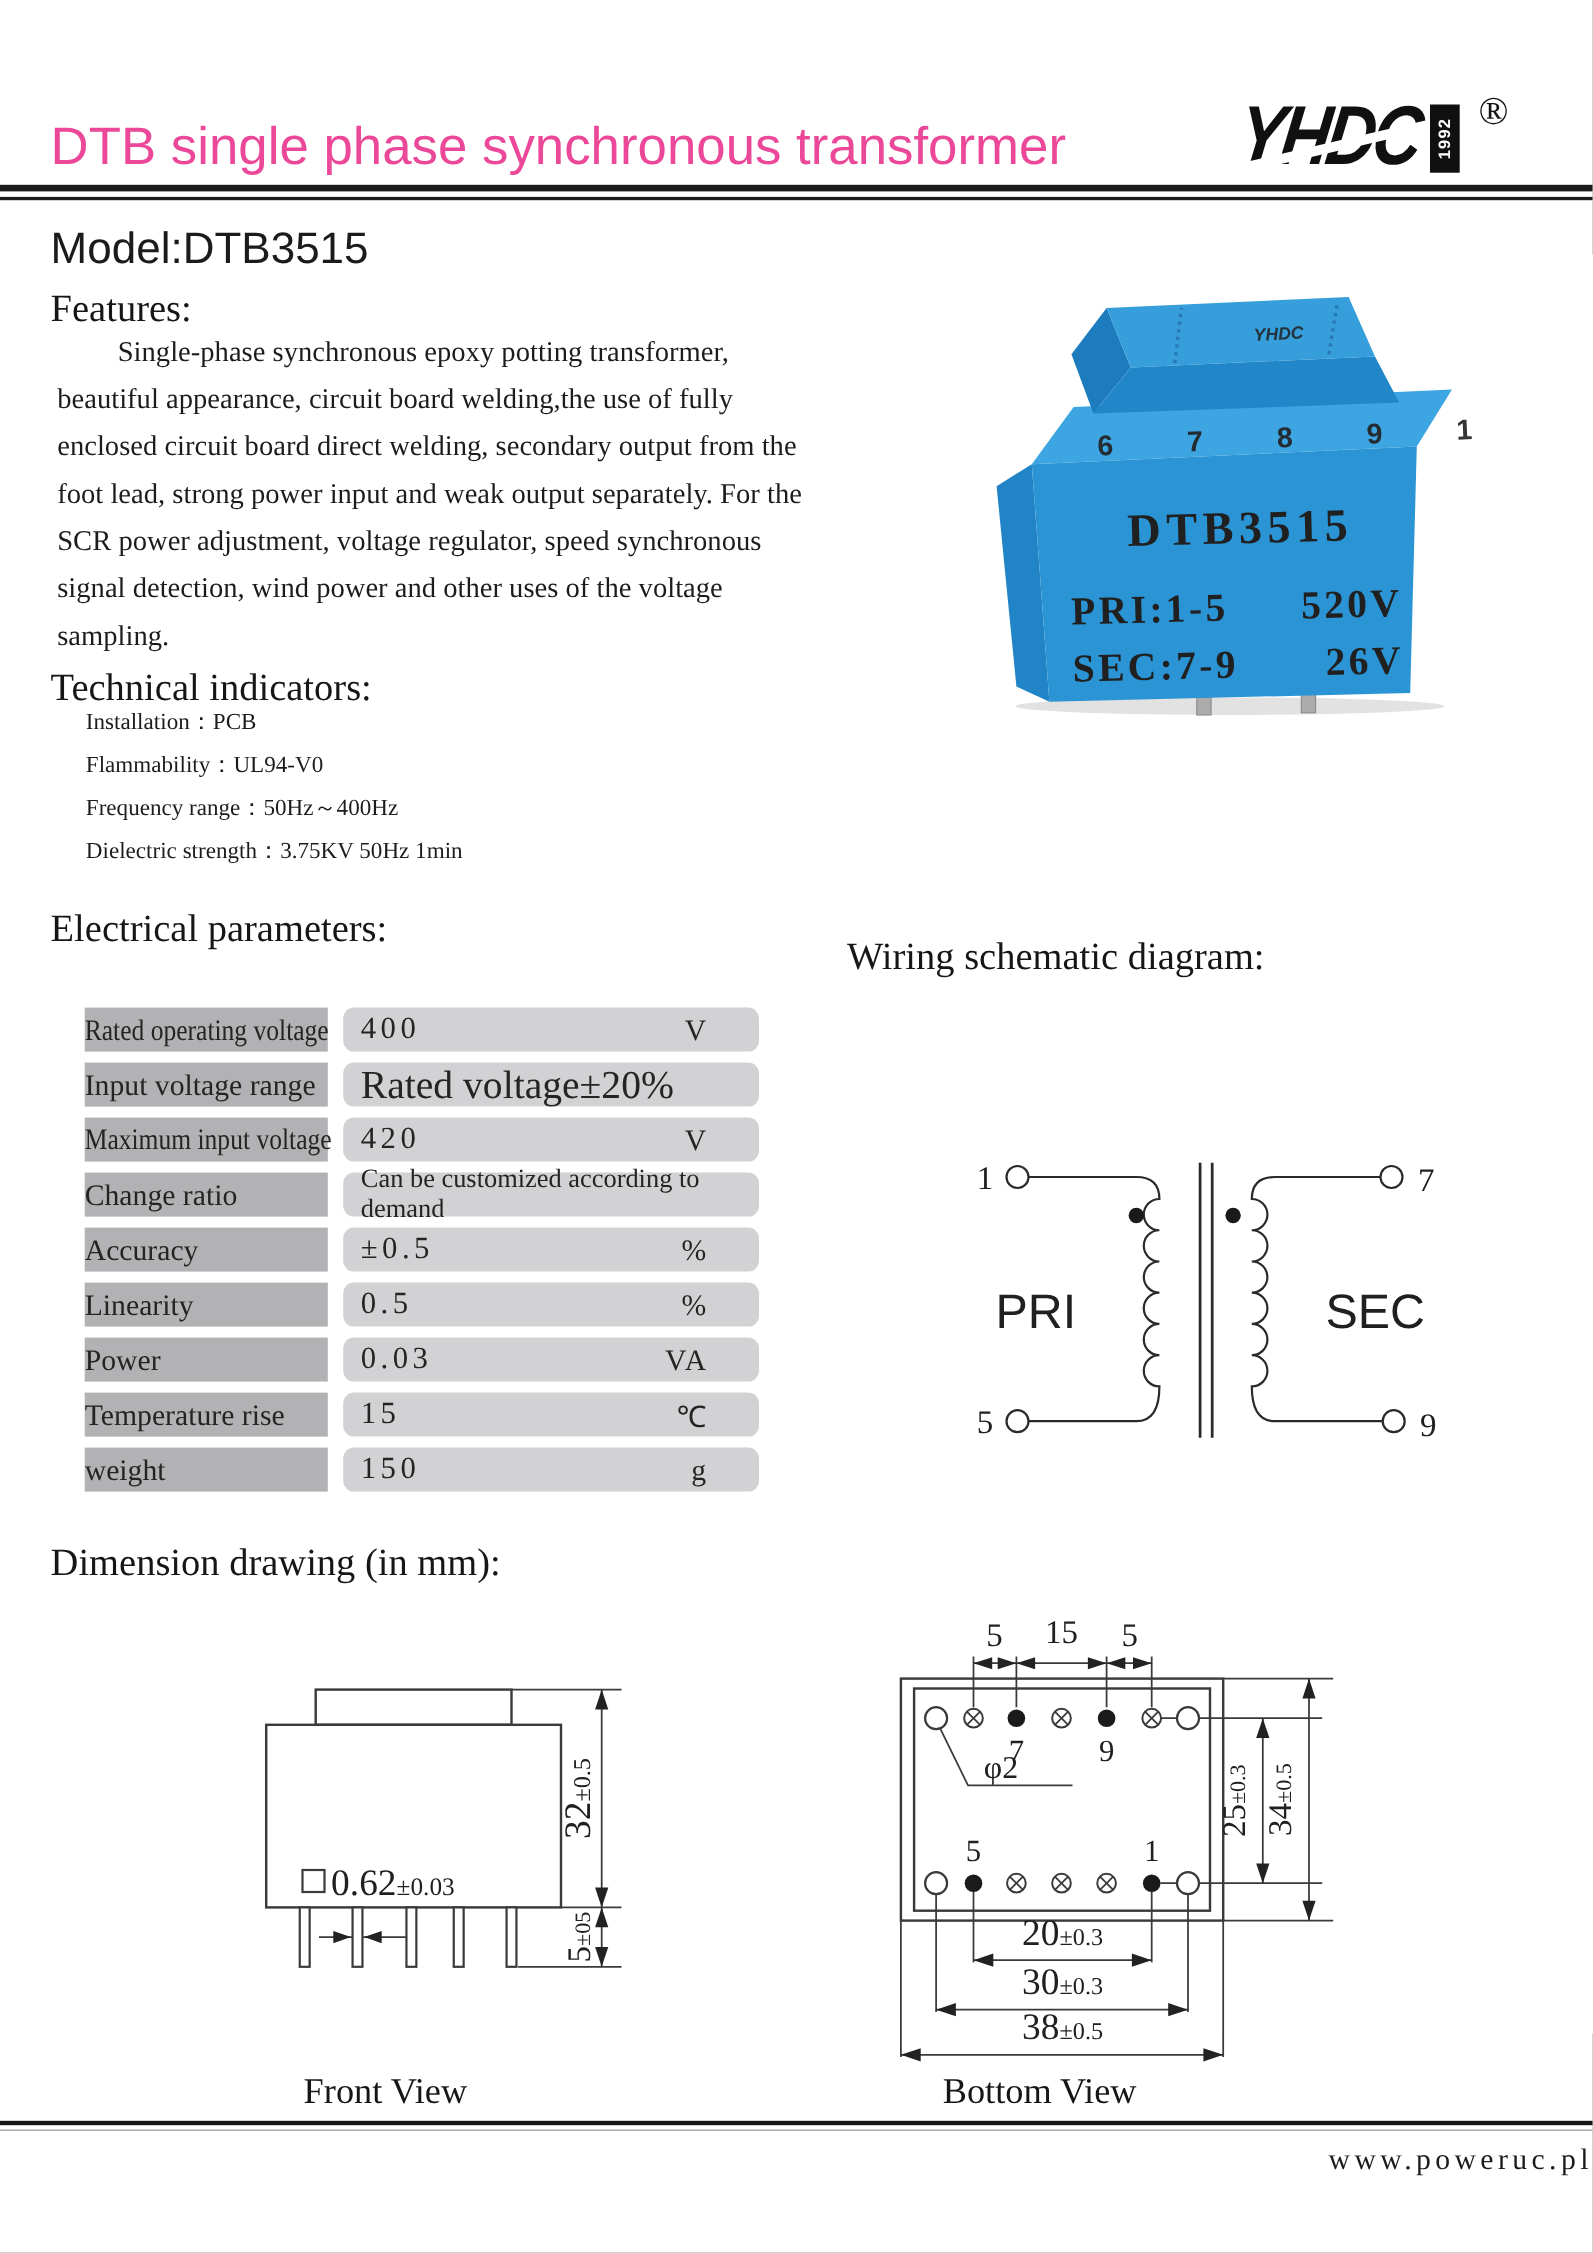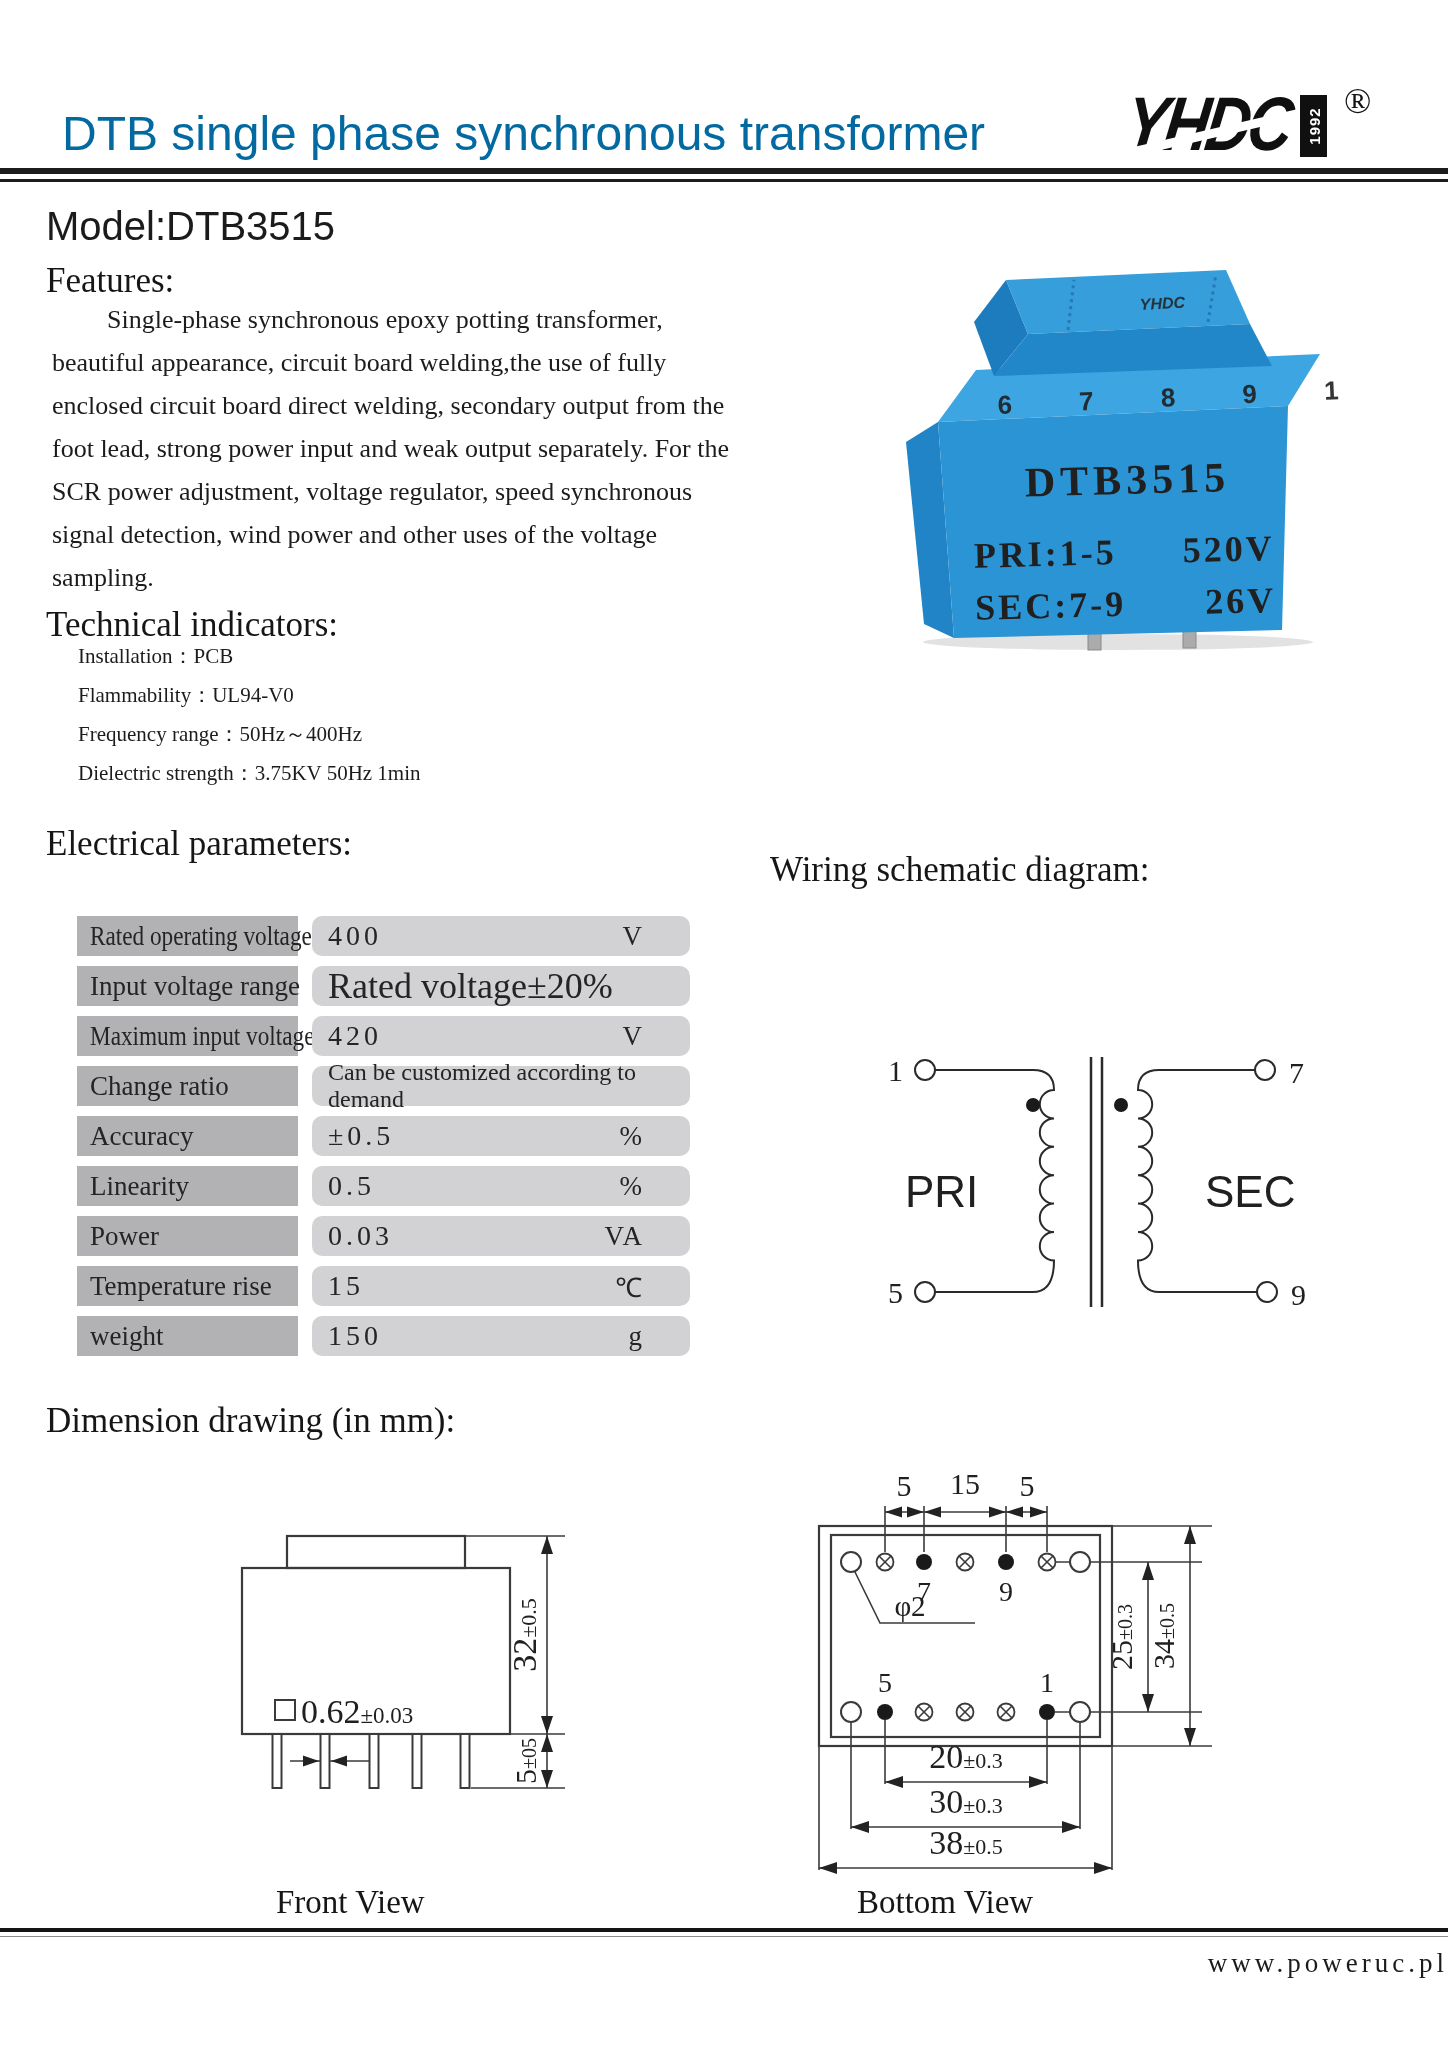--- a/index.html
+++ b/index.html
@@ -2,21 +2,21 @@
 <html><head>
 <meta charset="utf-8">
 <style>
   html,body{margin:0;padding:0;background:#888;}
   .page{position:relative;width:1448px;height:2048px;background:#ffffff;overflow:hidden;
         font-family:"Liberation Serif",serif;color:#1e1e1e;}
   .abs{position:absolute;}
   .sans{font-family:"Liberation Sans",sans-serif;}
 
   
-  .title{left:46px;top:106px;font-size:48px;letter-spacing:0;color:#0369a1;margin-left:16px;}
+  .title{left:46px;top:106px;font-size:48px;letter-spacing:0;color:#ec4899;}
   .rule-a{left:0;top:168px;width:1448px;height:6px;background:#1c1c1c;}
   .rule-b{left:0;top:179px;width:1448px;height:3px;background:#1c1c1c;}
 
   .logo{left:1122px;top:92px;width:300px;height:80px;}
   .logo .word{position:absolute;left:0;top:0;font-size:76px;line-height:64px;font-weight:bold;
               font-style:italic;letter-spacing:-4px;color:#101010;
               transform:skewX(-8deg) scaleX(0.82);transform-origin:left bottom;}
   .logo .stripe{position:absolute;left:-8px;top:36px;width:205px;height:9px;background:#fff;
               transform:rotate(-13deg);}
   .logo .yearbox{position:absolute;left:178px;top:3px;width:27px;height:62px;background:#101010;}
@@ -29,21 +29,21 @@
   .model{left:46px;top:204px;font-size:40px;color:#1b1b1b;}
   .h2{font-size:35px;color:#161616;}
   .features-body{left:52px;top:298px;width:700px;font-size:26px;line-height:43px;
                  text-indent:55px;color:#1c1c1c;}
   .tech-items{left:78px;top:637px;font-size:21px;line-height:39px;color:#1c1c1c;}
 
   
   .etable{left:77px;top:916px;width:615px;}
   .trow{position:relative;height:40px;margin-bottom:10px;}
   .tlabel{position:absolute;left:0;top:0;width:221px;height:40px;background:#b2b2b5;
-          box-sizing:border-box;padding-left:13px;display:flex;align-items:center;
+          box-sizing:border-box;display:flex;align-items:center;
           font-size:27px;color:#242424;white-space:nowrap;}
   .tlabel .condense{display:inline-block;transform:scaleX(0.86);transform-origin:left center;}
   .tvalue{position:absolute;left:235px;top:0;width:378px;height:40px;background:#d2d2d4;
           box-sizing:border-box;padding-left:16px;display:flex;align-items:center;
           font-size:28px;color:#242424;border-radius:10px;}
   .tvalue .spread{letter-spacing:4px;}
   .tvalue .longtext{font-size:24px;letter-spacing:0;}
   .tvalue .midtext{font-size:36px;letter-spacing:0;}
   .tvalue .unit{position:absolute;right:46px;font-size:27px;letter-spacing:2px;}
 

